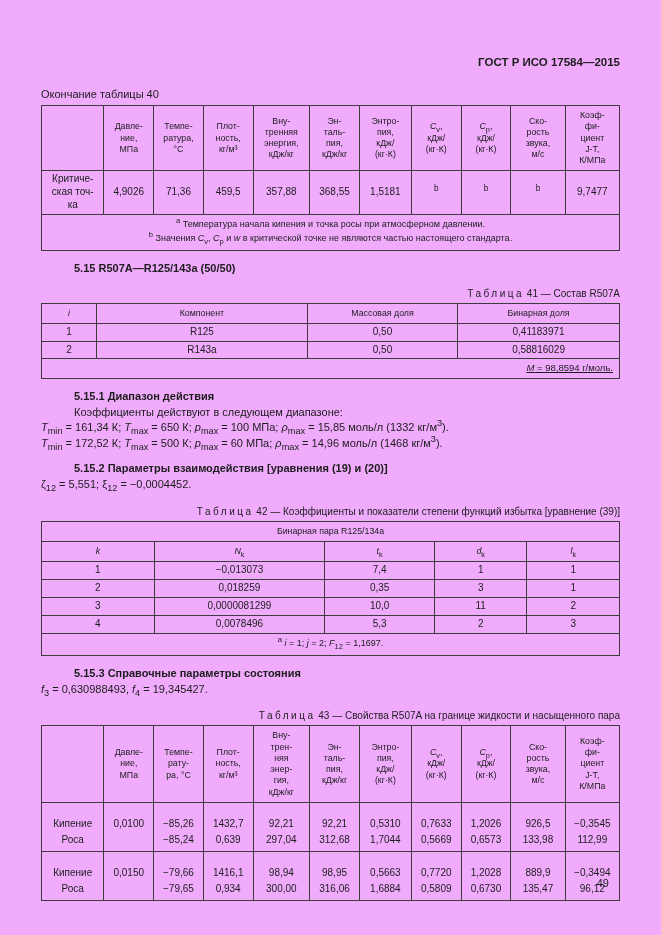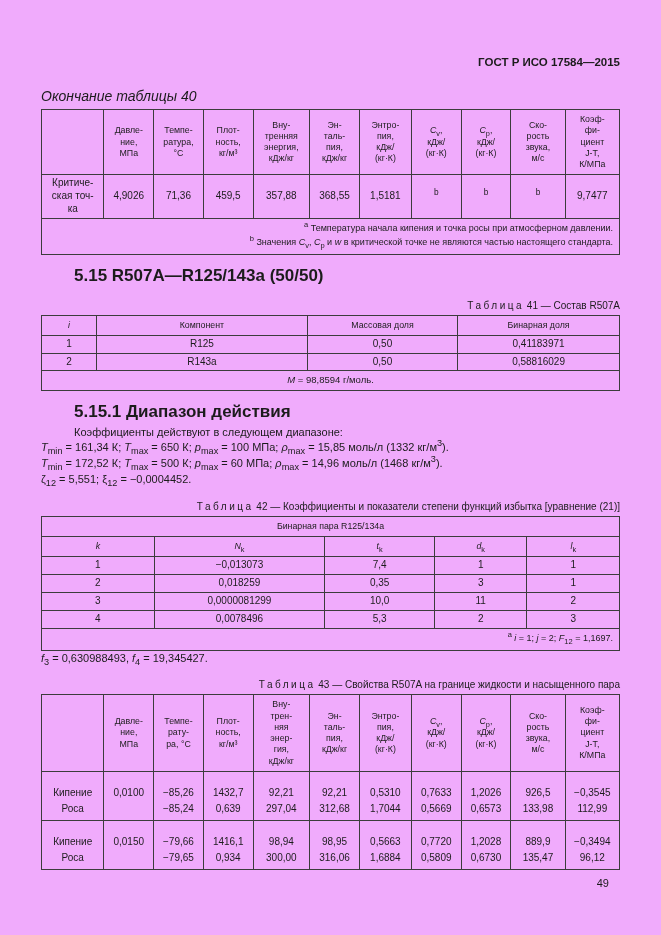--- a/index.html
+++ b/index.html
@@ -16,22 +16,21 @@
     background: #f0abfc;
     overflow: hidden;
   }
   .doc-code {
     text-align: right;
     font-weight: bold;
     font-size: 11.5px;
     margin-bottom: 20px;
   }
   .table-note {
-    font-style: italic;
-    font-size: 14px;
+    font-size: 11px;
     margin-bottom: 5px;
   }
   table.t {
     border-collapse: collapse;
     width: 100%;
     table-layout: fixed;
   }
   .t th, .t td {
     border: 1px solid #3c3c3c;
     padding: 2px 3px;
@@ -43,36 +42,37 @@
     overflow: hidden;
   }
   .t th {
     font-size: 8.8px;
     font-weight: normal;
     padding: 4px 2px;
   }
   .lblcol { text-align: left; vertical-align: top; padding-left: 4px; }
   .bcell { text-align: left; vertical-align: top; padding-left: 4px; }
   .fnrow td {
-    text-align: right;
+    text-align: center;
     font-size: 9px;
     padding: 3px 6px 4px 6px;
     white-space: normal;
     line-height: 1.55;
   }
   .t .footer-cell {
-    text-align: center;
+    text-align: right;
     font-size: 9.5px;
     padding: 3px 6px;
     white-space: normal;
+    text-decoration: underline;
   }
   .t43 tbody td { vertical-align: top; line-height: 1.6; padding-top: 13px; padding-bottom: 3px; }
   .heading {
     font-weight: bold;
-    font-size: 17px;
+    font-size: 11px;
     margin: 11px 0 3px 0;
     text-indent: 33px;
   }
   .para {
     font-size: 11px;
     line-height: 1.35;
     margin: 0 0 1px 0;
     text-indent: 33px;
   }
   .formula {
@@ -222,25 +222,26 @@
         <td colspan="4" class="footer-cell"><i>M</i> = 98,8594 г/моль.</td>
       </tr>
     </tbody>
   </table>
 
   <div class="heading">5.15.1 Диапазон действия</div>
   <div class="para">Коэффициенты действуют в следующем диапазоне:</div>
   <div class="formula"><i>T</i><sub>min</sub> = 161,34 К; <i>T</i><sub>max</sub> = 650 К; <i>p</i><sub>max</sub> = 100 МПа; <i>ρ</i><sub>max</sub> = 15,85 моль/л (1332 кг/м<sup>3</sup>).</div>
   <div class="formula"><i>T</i><sub>min</sub> = 172,52 К; <i>T</i><sub>max</sub> = 500 К; <i>p</i><sub>max</sub> = 60 МПа; <i>ρ</i><sub>max</sub> = 14,96 моль/л (1468 кг/м<sup>3</sup>).</div>
 
+  <div class="heading">5.15.2 Параметры взаимодействия [уравнения (19) и (20)]</div>
   <div class="formula">ζ<sub>12</sub> = 5,551; ξ<sub>12</sub> = −0,0004452.</div>
 
   <div class="caption">
     <span class="ls">Таблица</span>
-    <span>42 — Коэффициенты и показатели степени функций избытка [уравнение (21)]</span>
+    <span>42 — Коэффициенты и показатели степени функций избытка [уравнение (39)]</span>
   </div>
 
   <table class="t t42">
     <colgroup>
       <col style="width:19.5%">
         <col style="width:29.5%">
         <col style="width:19%">
         <col style="width:16%">
         <col style="width:16%">
     </colgroup>
@@ -284,20 +285,21 @@
         <td>5,3</td>
         <td>2</td>
         <td>3</td>
       </tr>
       <tr class="fnrow">
         <td colspan="5"><sup>a</sup> <i>i</i> = 1; <i>j</i> = 2; <i>F</i><sub>12</sub> = 1,1697.</td>
       </tr>
     </tbody>
   </table>
 
+  <div class="heading">5.15.3 Справочные параметры состояния</div>
   <div class="formula"><i>f</i><sub>3</sub> = 0,630988493, <i>f</i><sub>4</sub> = 19,345427.</div>
 
   <div class="caption">
     <span class="ls">Таблица</span>
     <span>43 — Свойства R507A на границе жидкости и насыщенного пара</span>
   </div>
 
   <table class="t t43">
     <colgroup>
       <col style="width:10.8%">

